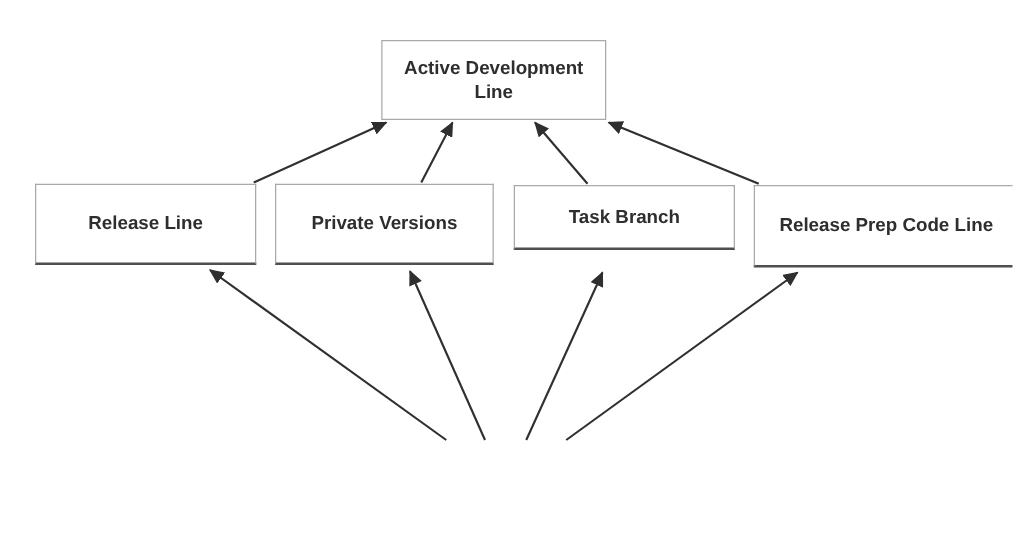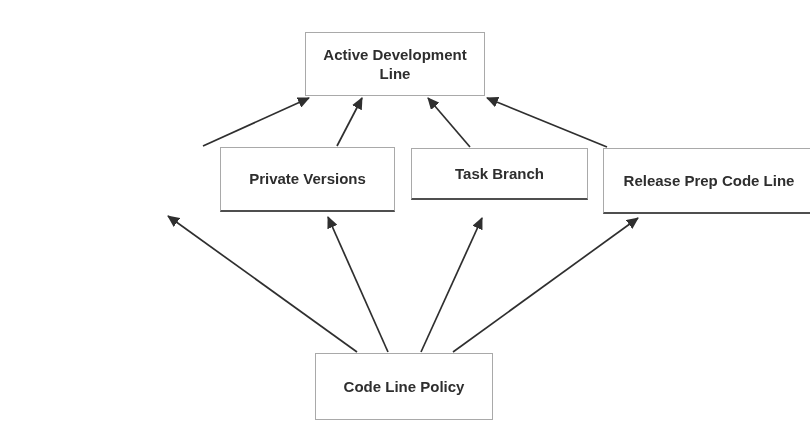--- a/index.html
+++ b/index.html
@@ -57,17 +57,17 @@
       <line x1="337" y1="146" x2="362" y2="98" class="edge" marker-end="url(#arrowhead)"></line>
       <line x1="470" y1="147" x2="428" y2="98" class="edge" marker-end="url(#arrowhead)"></line>
       <line x1="607" y1="147" x2="487" y2="98" class="edge" marker-end="url(#arrowhead)"></line>
       <line x1="357" y1="352" x2="168" y2="216" class="edge" marker-end="url(#arrowhead)"></line>
       <line x1="388" y1="352" x2="328" y2="217" class="edge" marker-end="url(#arrowhead)"></line>
       <line x1="421" y1="352" x2="482" y2="218" class="edge" marker-end="url(#arrowhead)"></line>
       <line x1="453" y1="352" x2="638" y2="218" class="edge" marker-end="url(#arrowhead)"></line>
     </svg>
 <div class="node" style="left: 305px; top: 32px; width: 180px; height: 64px;"><span>Active Development
 Line</span></div>
+    <div class="node shadow-bottom" style="left: 28px; top: 147px; width: 177px; height: 65px;"><span>Release Line</span></div>
     <div class="node shadow-bottom" style="left: 220px; top: 147px; width: 175px; height: 65px;"><span>Private Versions</span></div>
     <div class="node shadow-bottom" style="left: 411px; top: 148px; width: 177px; height: 52px;"><span>Task Branch</span></div>
     <div class="node shadow-bottom" style="left: 603px; top: 148px; width: 212px; height: 66px;"><span>Release Prep Code Line</span></div>
-    <div class="node" style="left: 315px; top: 353px; width: 178px; height: 67px;"><span>Code Line Policy</span></div>
   </div>
 
 </body></html>

